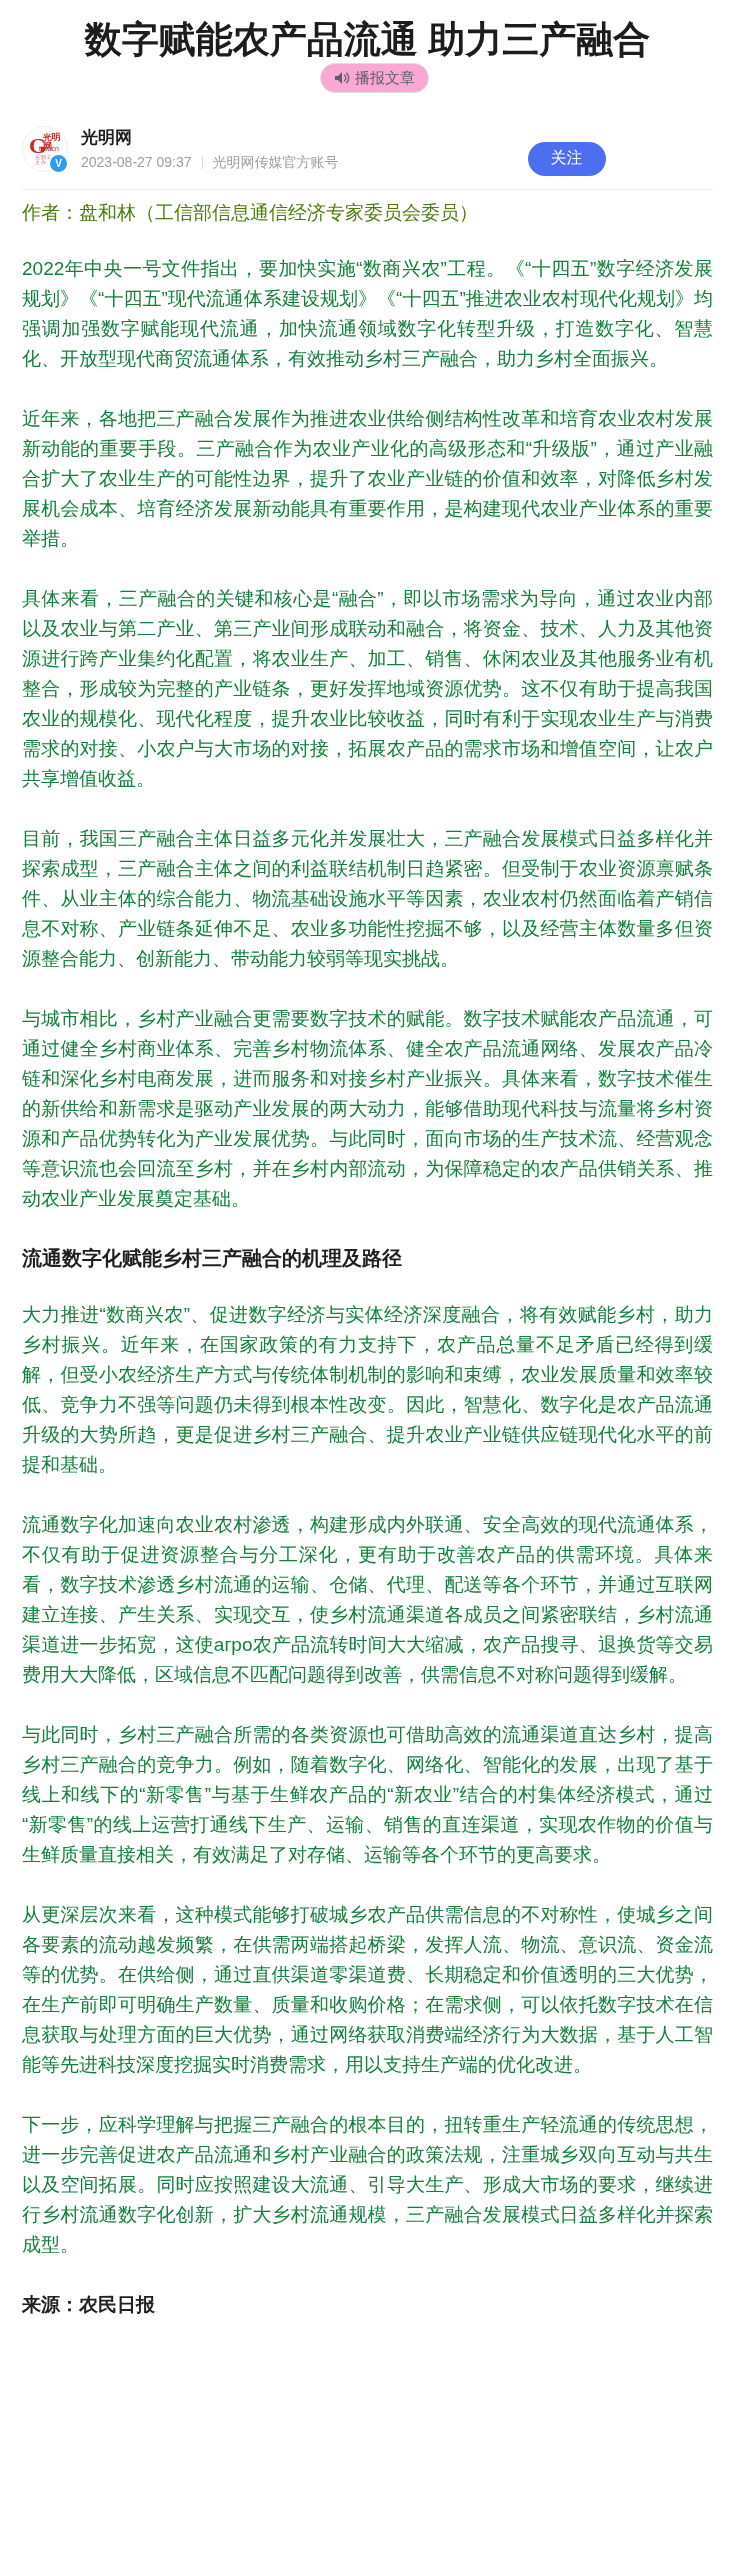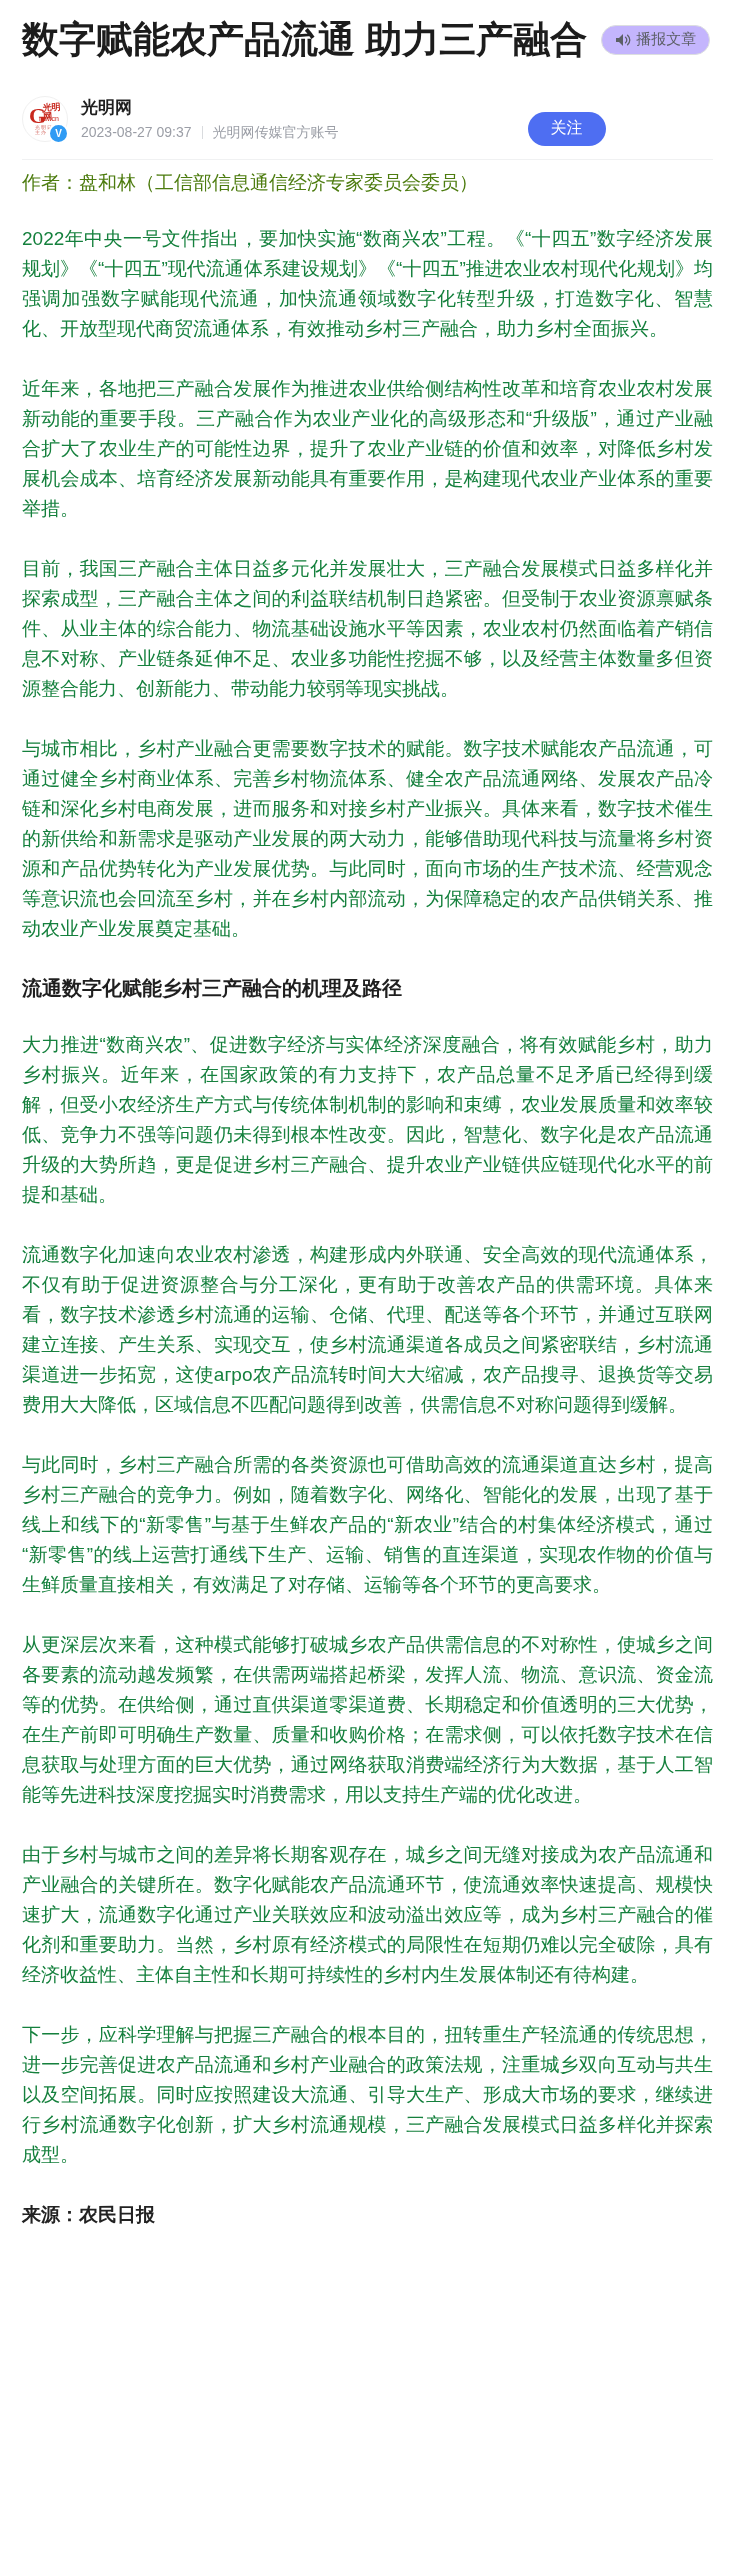--- a/index.html
+++ b/index.html
@@ -6,40 +6,40 @@
   body {
     width: 735px;
     min-height: 2576px;
     font-family: "Liberation Sans", "DejaVu Sans", sans-serif;
     color: #222;
     box-sizing: border-box;
   }
   .page { padding: 16px 22px 30px 22px; }
 
   
-  .title-row { display: flex; align-items: center; }
+  .title-row { display: flex; align-items: center; flex-direction: column; }
   h1.title {
     margin: 0;
     font-size: 37px;
     line-height: 1.28;
     font-weight: 700;
     color: #1c1c1c;
     letter-spacing: 0;
     white-space: nowrap;
   }
   .broadcast {
     display: inline-flex;
     align-items: center;
     gap: 5px;
     margin-left: 14px;
     height: 30px;
     padding: 0 13px;
     border: 1px solid #dcdee0;
     border-radius: 16px;
-    background: #c4b5fd;
+    background: #f9a8d4;
     color: #5c5f66;
     font-size: 15px;
     font-family: inherit;
     cursor: pointer;
     flex: none;
   }
   .broadcast svg { display: block; }
 
   
   .pub-row {
@@ -192,26 +192,26 @@
     <button class="follow-btn">关注</button>
   </div>
 
   <hr class="divider">
 
   <p class="author-line">作者：盘和林（工信部信息通信经济专家委员会委员）</p>
 
   <div class="content">
     <p class="body-p">2022年中央一号文件指出，要加快实施“数商兴农”工程。《“十四五”数字经济发展规划》《“十四五”现代流通体系建设规划》《“十四五”推进农业农村现代化规划》均强调加强数字赋能现代流通，加快流通领域数字化转型升级，打造数字化、智慧化、开放型现代商贸流通体系，有效推动乡村三产融合，助力乡村全面振兴。</p>
     <p class="body-p">近年来，各地把三产融合发展作为推进农业供给侧结构性改革和培育农业农村发展新动能的重要手段。三产融合作为农业产业化的高级形态和“升级版”，通过产业融合扩大了农业生产的可能性边界，提升了农业产业链的价值和效率，对降低乡村发展机会成本、培育经济发展新动能具有重要作用，是构建现代农业产业体系的重要举措。</p>
+    <p class="body-p">具体来看，三产融合的关键和核心是“融合”，即以市场需求为导向，通过农业内部以及农业与第二产业、第三产业间形成联动和融合，将资金、技术、人力及其他资源进行跨产业集约化配置，将农业生产、加工、销售、休闲农业及其他服务业有机整合，形成较为完整的产业链条，更好发挥地域资源优势。这不仅有助于提高我国农业的规模化、现代化程度，提升农业比较收益，同时有利于实现农业生产与消费需求的对接、小农户与大市场的对接，拓展农产品的需求市场和增值空间，让农户共享增值收益。</p>
     <p class="body-p">目前，我国三产融合主体日益多元化并发展壮大，三产融合发展模式日益多样化并探索成型，三产融合主体之间的利益联结机制日趋紧密。但受制于农业资源禀赋条件、从业主体的综合能力、物流基础设施水平等因素，农业农村仍然面临着产销信息不对称、产业链条延伸不足、农业多功能性挖掘不够，以及经营主体数量多但资源整合能力、创新能力、带动能力较弱等现实挑战。</p>
     <p class="body-p">与城市相比，乡村产业融合更需要数字技术的赋能。数字技术赋能农产品流通，可通过健全乡村商业体系、完善乡村物流体系、健全农产品流通网络、发展农产品冷链和深化乡村电商发展，进而服务和对接乡村产业振兴。具体来看，数字技术催生的新供给和新需求是驱动产业发展的两大动力，能够借助现代科技与流量将乡村资源和产品优势转化为产业发展优势。与此同时，面向市场的生产技术流、经营观念等意识流也会回流至乡村，并在乡村内部流动，为保障稳定的农产品供销关系、推动农业产业发展奠定基础。</p>
     <h2 class="section-h">流通数字化赋能乡村三产融合的机理及路径</h2>
     <p class="body-p">大力推进“数商兴农”、促进数字经济与实体经济深度融合，将有效赋能乡村，助力乡村振兴。近年来，在国家政策的有力支持下，农产品总量不足矛盾已经得到缓解，但受小农经济生产方式与传统体制机制的影响和束缚，农业发展质量和效率较低、竞争力不强等问题仍未得到根本性改变。因此，智慧化、数字化是农产品流通升级的大势所趋，更是促进乡村三产融合、提升农业产业链供应链现代化水平的前提和基础。</p>
     <p class="body-p">流通数字化加速向农业农村渗透，构建形成内外联通、安全高效的现代流通体系，不仅有助于促进资源整合与分工深化，更有助于改善农产品的供需环境。具体来看，数字技术渗透乡村流通的运输、仓储、代理、配送等各个环节，并通过互联网建立连接、产生关系、实现交互，使乡村流通渠道各成员之间紧密联结，乡村流通渠道进一步拓宽，这使агро农产品流转时间大大缩减，农产品搜寻、退换货等交易费用大大降低，区域信息不匹配问题得到改善，供需信息不对称问题得到缓解。</p>
     <p class="body-p">与此同时，乡村三产融合所需的各类资源也可借助高效的流通渠道直达乡村，提高乡村三产融合的竞争力。例如，随着数字化、网络化、智能化的发展，出现了基于线上和线下的“新零售”与基于生鲜农产品的“新农业”结合的村集体经济模式，通过“新零售”的线上运营打通线下生产、运输、销售的直连渠道，实现农作物的价值与生鲜质量直接相关，有效满足了对存储、运输等各个环节的更高要求。</p>
     <p class="body-p">从更深层次来看，这种模式能够打破城乡农产品供需信息的不对称性，使城乡之间各要素的流动越发频繁，在供需两端搭起桥梁，发挥人流、物流、意识流、资金流等的优势。在供给侧，通过直供渠道零渠道费、长期稳定和价值透明的三大优势，在生产前即可明确生产数量、质量和收购价格；在需求侧，可以依托数字技术在信息获取与处理方面的巨大优势，通过网络获取消费端经济行为大数据，基于人工智能等先进科技深度挖掘实时消费需求，用以支持生产端的优化改进。</p>
-    <p class="body-p">由于乡村与城市之间的差异将长期客观存在，城乡之间无缝对接成为农产品流通和产业融合的关键所在。数字化赋能农产品流通环节，使流通效率快速提高、规模快速扩大，流通数字化通过产业关联效应和波动溢出效应等，成为乡村三产融合的催化剂和重要助力。当然，乡村原有经济模式的局限性在短期仍难以完全破除，具有经济收益性、主体自主性和长期可持续性的乡村内生发展体制还有待构建。</p>
     <p class="body-p">下一步，应科学理解与把握三产融合的根本目的，扭转重生产轻流通的传统思想，进一步完善促进农产品流通和乡村产业融合的政策法规，注重城乡双向互动与共生以及空间拓展。同时应按照建设大流通、引导大生产、形成大市场的要求，继续进行乡村流通数字化创新，扩大乡村流通规模，三产融合发展模式日益多样化并探索成型。</p>
     <p class="source-line">来源：农民日报</p>
   </div>
 
 </div>
 
 
 </body></html>

